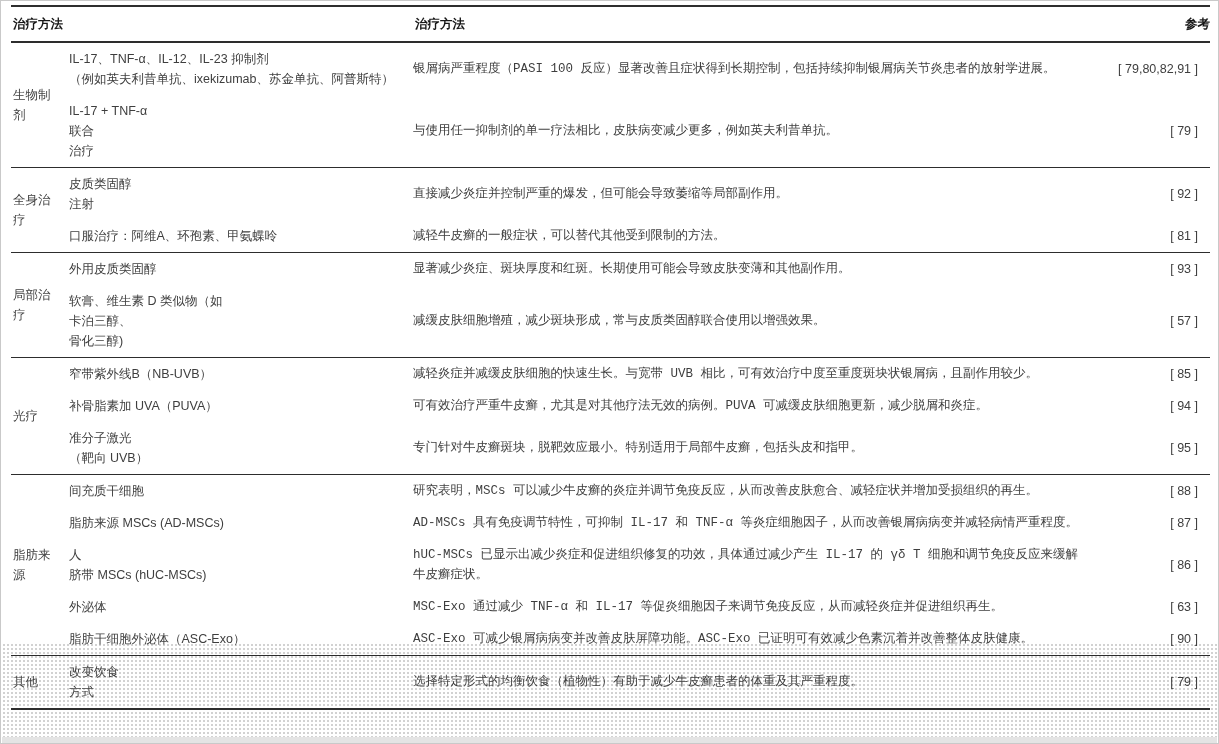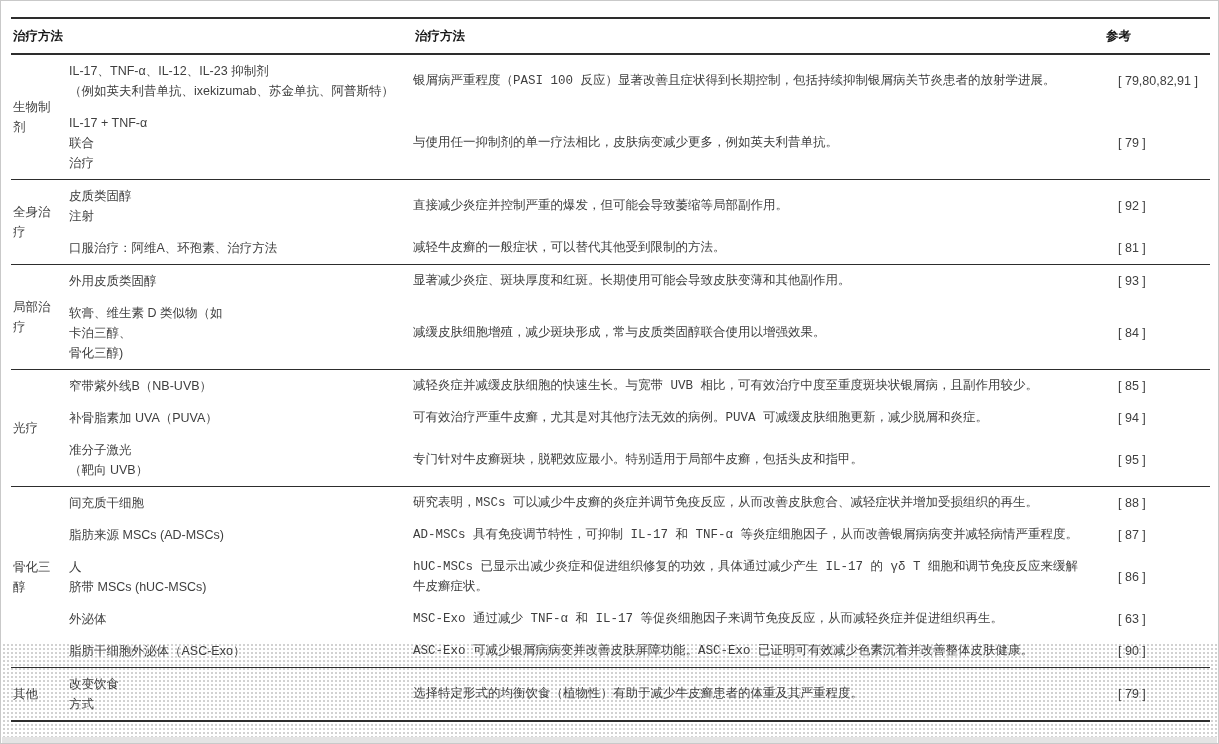--- a/index.html
+++ b/index.html
@@ -25,21 +25,21 @@
   }
   .bottom-strip {
     position: absolute;
     left: 1px; right: 1px;
     bottom: 0; height: 6px;
     background: #e4e4e4;
     z-index: 2;
   }
   .table-wrap {
     position: absolute;
-    left: 10px; top: 16px;
+    left: 10px; top: 4px;
     width: 1199px;
     z-index: 1;
   }
   table.treatment-table {
     width: 100%;
     border-collapse: collapse;
     table-layout: fixed;
     background: transparent;
     border-top: 2px solid #2d2d2d;
     border-bottom: 2px solid #2d2d2d;
@@ -52,40 +52,40 @@
   thead th {
     font-size: 12.5px;
     font-weight: bold;
     color: #171717;
     text-align: left;
     line-height: 20px;
     padding: 7px 0 7px 2px;
     border-bottom: 2px solid #2d2d2d;
     white-space: nowrap;
   }
-  thead th.ref-h { text-align: left; padding-left: 0; }
+  thead th.ref-h { text-align: right; padding-left: 0; }
 
   tbody.section { border-top: 1px solid #2d2d2d; }
 
   td {
     font-size: 12.5px;
     line-height: 20px;
     color: #3e3e3e;
     vertical-align: middle;
     padding: 6px 10px 6px 0;
   }
   td.group {
     padding-left: 2px;
     padding-right: 10px;
     word-break: break-all;
   }
   td.method { white-space: pre-line; }
   td.effect { padding-right: 16px; font-family: Liberation Mono, monospace; }
   td.ref {
-    text-align: left;
+    text-align: right;
     padding-left: 12px;
     padding-right: 12px;
     white-space: normal;
   }
 </style>
 </head>
 <body>
 
 <div class="page">
   <div class="dots-overlay"></div>
@@ -126,39 +126,39 @@
 
       <tbody class="section">
         <tr>
           <td class="group" rowspan="2">全身治疗</td>
           <td class="method">皮质类固醇
 注射</td>
           <td class="effect">直接减少炎症并控制严重的爆发，但可能会导致萎缩等局部副作用。</td>
           <td class="ref">[ 92 ]</td>
         </tr>
         <tr>
-          <td class="method">口服治疗：阿维A、环孢素、治疗方法</td>
+          <td class="method">口服治疗：阿维A、环孢素、甲氨蝶呤</td>
           <td class="effect">减轻牛皮癣的一般症状，可以替代其他受到限制的方法。</td>
           <td class="ref">[ 81 ]</td>
         </tr>
       </tbody>
 
       <tbody class="section">
         <tr>
           <td class="group" rowspan="2">局部治疗</td>
           <td class="method">外用皮质类固醇</td>
           <td class="effect">显著减少炎症、斑块厚度和红斑。长期使用可能会导致皮肤变薄和其他副作用。</td>
           <td class="ref">[ 93 ]</td>
         </tr>
         <tr>
           <td class="method">软膏、维生素 D 类似物（如
 卡泊三醇、
 骨化三醇)</td>
           <td class="effect">减缓皮肤细胞增殖，减少斑块形成，常与皮质类固醇联合使用以增强效果。</td>
-          <td class="ref">[ 84 ]</td>
+          <td class="ref">[ 57 ]</td>
         </tr>
       </tbody>
 
       <tbody class="section">
         <tr>
           <td class="group" rowspan="3">光疗</td>
           <td class="method">窄带紫外线B（NB-UVB）</td>
           <td class="effect">减轻炎症并减缓皮肤细胞的快速生长。与宽带 UVB 相比，可有效治疗中度至重度斑块状银屑病，且副作用较少。</td>
           <td class="ref">[ 85 ]</td>
         </tr>
@@ -170,21 +170,21 @@
         <tr>
           <td class="method">准分子激光
 （靶向 UVB）</td>
           <td class="effect">专门针对牛皮癣斑块，脱靶效应最小。特别适用于局部牛皮癣，包括头皮和指甲。</td>
           <td class="ref">[ 95 ]</td>
         </tr>
       </tbody>
 
       <tbody class="section">
         <tr>
-          <td class="group" rowspan="5">骨化三醇</td>
+          <td class="group" rowspan="5">脂肪来源</td>
           <td class="method">间充质干细胞</td>
           <td class="effect">研究表明，MSCs 可以减少牛皮癣的炎症并调节免疫反应，从而改善皮肤愈合、减轻症状并增加受损组织的再生。</td>
           <td class="ref">[ 88 ]</td>
         </tr>
         <tr>
           <td class="method">脂肪来源 MSCs (AD-MSCs)</td>
           <td class="effect">AD-MSCs 具有免疫调节特性，可抑制 IL-17 和 TNF-α 等炎症细胞因子，从而改善银屑病病变并减轻病情严重程度。</td>
           <td class="ref">[ 87 ]</td>
         </tr>
         <tr>

